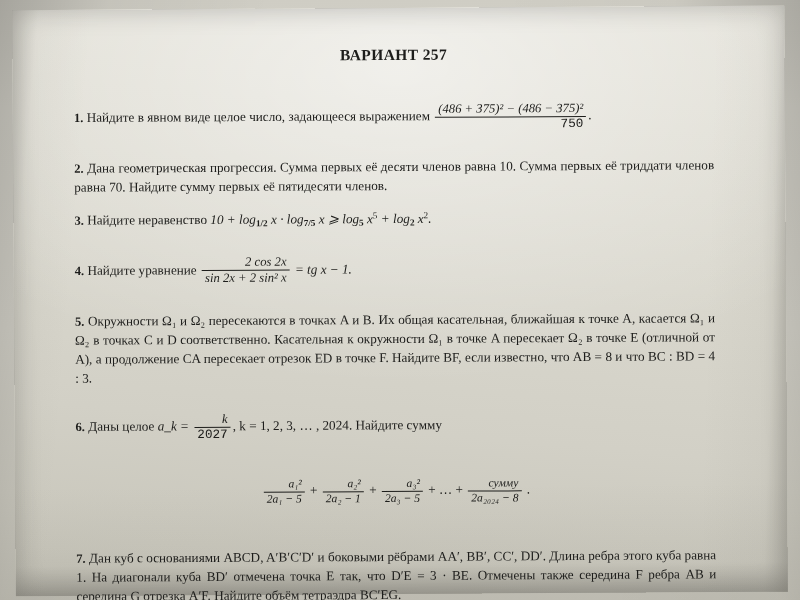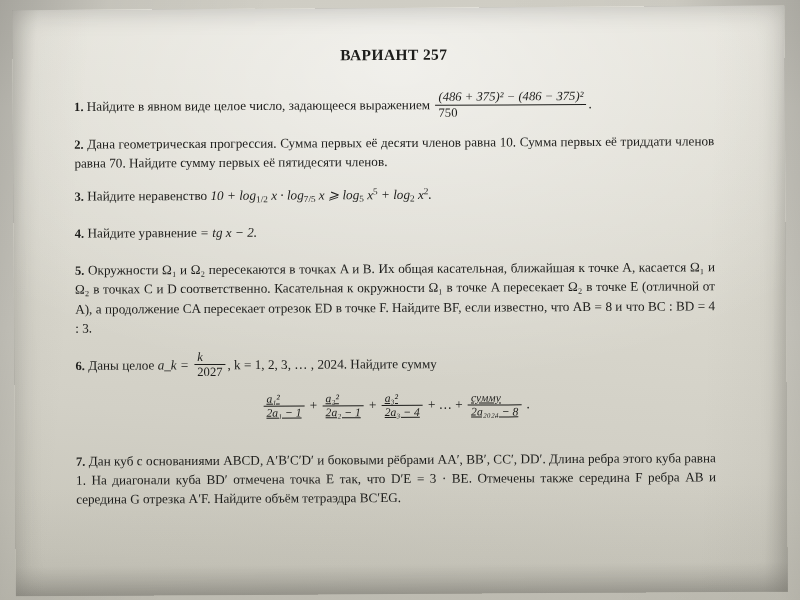--- a/index.html
+++ b/index.html
@@ -66,44 +66,44 @@
     text-align: justify;
     margin-bottom: 13px;
     position: relative;
   }
   .pnum {
     font-weight: bold;
     font-size: 12.6px;
   }
   .it { font-style: italic; }
   .math { font-style: italic; font-family: "Liberation Serif", serif; }
-  .up { font-style: normal; }
+  .up { font-style: normal; font-family: Liberation Mono, monospace; }
 
   
   .frac {
     display: inline-block;
     vertical-align: -0.55em;
-    text-align: left;
-    margin: 0 2px;
+    text-align: right;
+    margin: 12px 2px;
     line-height: 1.15;
   }
   .frac > .num {
     display: block;
     padding: 0 3px;
     font-size: 0.96em;
   }
   .frac > .den {
     display: block;
     border-top: 1px solid #1d1d1b;
     padding: 0 3px;
     font-size: 0.96em;
   }
-  .frac.small > .num, .frac.small > .den { font-size: 0.88em; text-decoration: underline; }
+  .frac.small > .num, .frac.small > .den { font-size: 0.88em; }
 
-  sub { font-size: 0.7em; vertical-align: -0.28em; font-style: normal;}
+  sub { font-size: 0.7em; vertical-align: -0.28em; font-style: normal; font-weight: bold;}
   sup { font-size: 0.7em; vertical-align: 0.5em; font-style: normal;}
 
   .centerline {
     display: block;
     text-align: center;
     margin-top: 12px;
     margin-bottom: 6px;
     font-size: 13.2px;
   }
   .tall { line-height: 2.1; }
@@ -136,51 +136,55 @@
 
     <div class="problem">
       <span class="pnum">3.</span>
       <span>Найдите неравенство</span>
       <span class="math">10 + log<sub>1/2</sub> <span class="it">x</span> · log<sub>7/5</sub> <span class="it">x</span> ⩾ log<sub>5</sub> <span class="it">x</span><sup>5</sup> + log<sub>2</sub> <span class="it">x</span><sup>2</sup>.</span>
     </div>
 
     <div class="problem tall">
       <span class="pnum">4.</span>
       <span>Найдите уравнение</span>
-      <span class="math">= tg x − 2.</span>
+      <span class="frac">
+        <span class="num math">2 cos 2x</span>
+        <span class="den math">sin 2x + 2 sin² x</span>
+      </span>
+      <span class="math">= tg x − 1.</span>
     </div>
 
     <div class="problem">
       <span class="pnum">5.</span>
       <span>Окружности Ω₁ и Ω₂ пересекаются в точках A и B. Их общая касательная, ближайшая к точке A, касается Ω₁ и Ω₂ в точках C и D соответственно. Касательная к окружности Ω₁ в точке A пересекает Ω₂ в точке E (отличной от A), а продолжение CA пересекает отрезок ED в точке F. Найдите BF, если известно, что AB = 8 и что BC : BD = 4 : 3.</span>
     </div>
 
     <div class="problem p6 tall">
       <span class="pnum">6.</span>
       <span>Даны целое</span>
       <span class="math">a_k =</span>
       <span class="frac">
         <span class="num math">k</span>
         <span class="den up">2027</span>
       </span><span>, k = 1, 2, 3, … , 2024. Найдите сумму</span>
 
       <span class="centerline">
         <span class="frac small">
           <span class="num math">a₁²</span>
-          <span class="den math">2a₁ − 1</span>
+          <span class="den math">2a₁ − 5</span>
         </span>
         <span>+</span>
         <span class="frac small">
           <span class="num math">a₂²</span>
           <span class="den math">2a₂ − 1</span>
         </span>
         <span>+</span>
         <span class="frac small">
           <span class="num math">a₃²</span>
-          <span class="den math">2a₃ − 4</span>
+          <span class="den math">2a₃ − 5</span>
         </span>
         <span>+ … +</span>
         <span class="frac small">
           <span class="num math">сумму</span>
           <span class="den math">2a₂₀₂₄ − 8</span>
         </span>
         <span>.</span>
       </span>
     </div>
 

